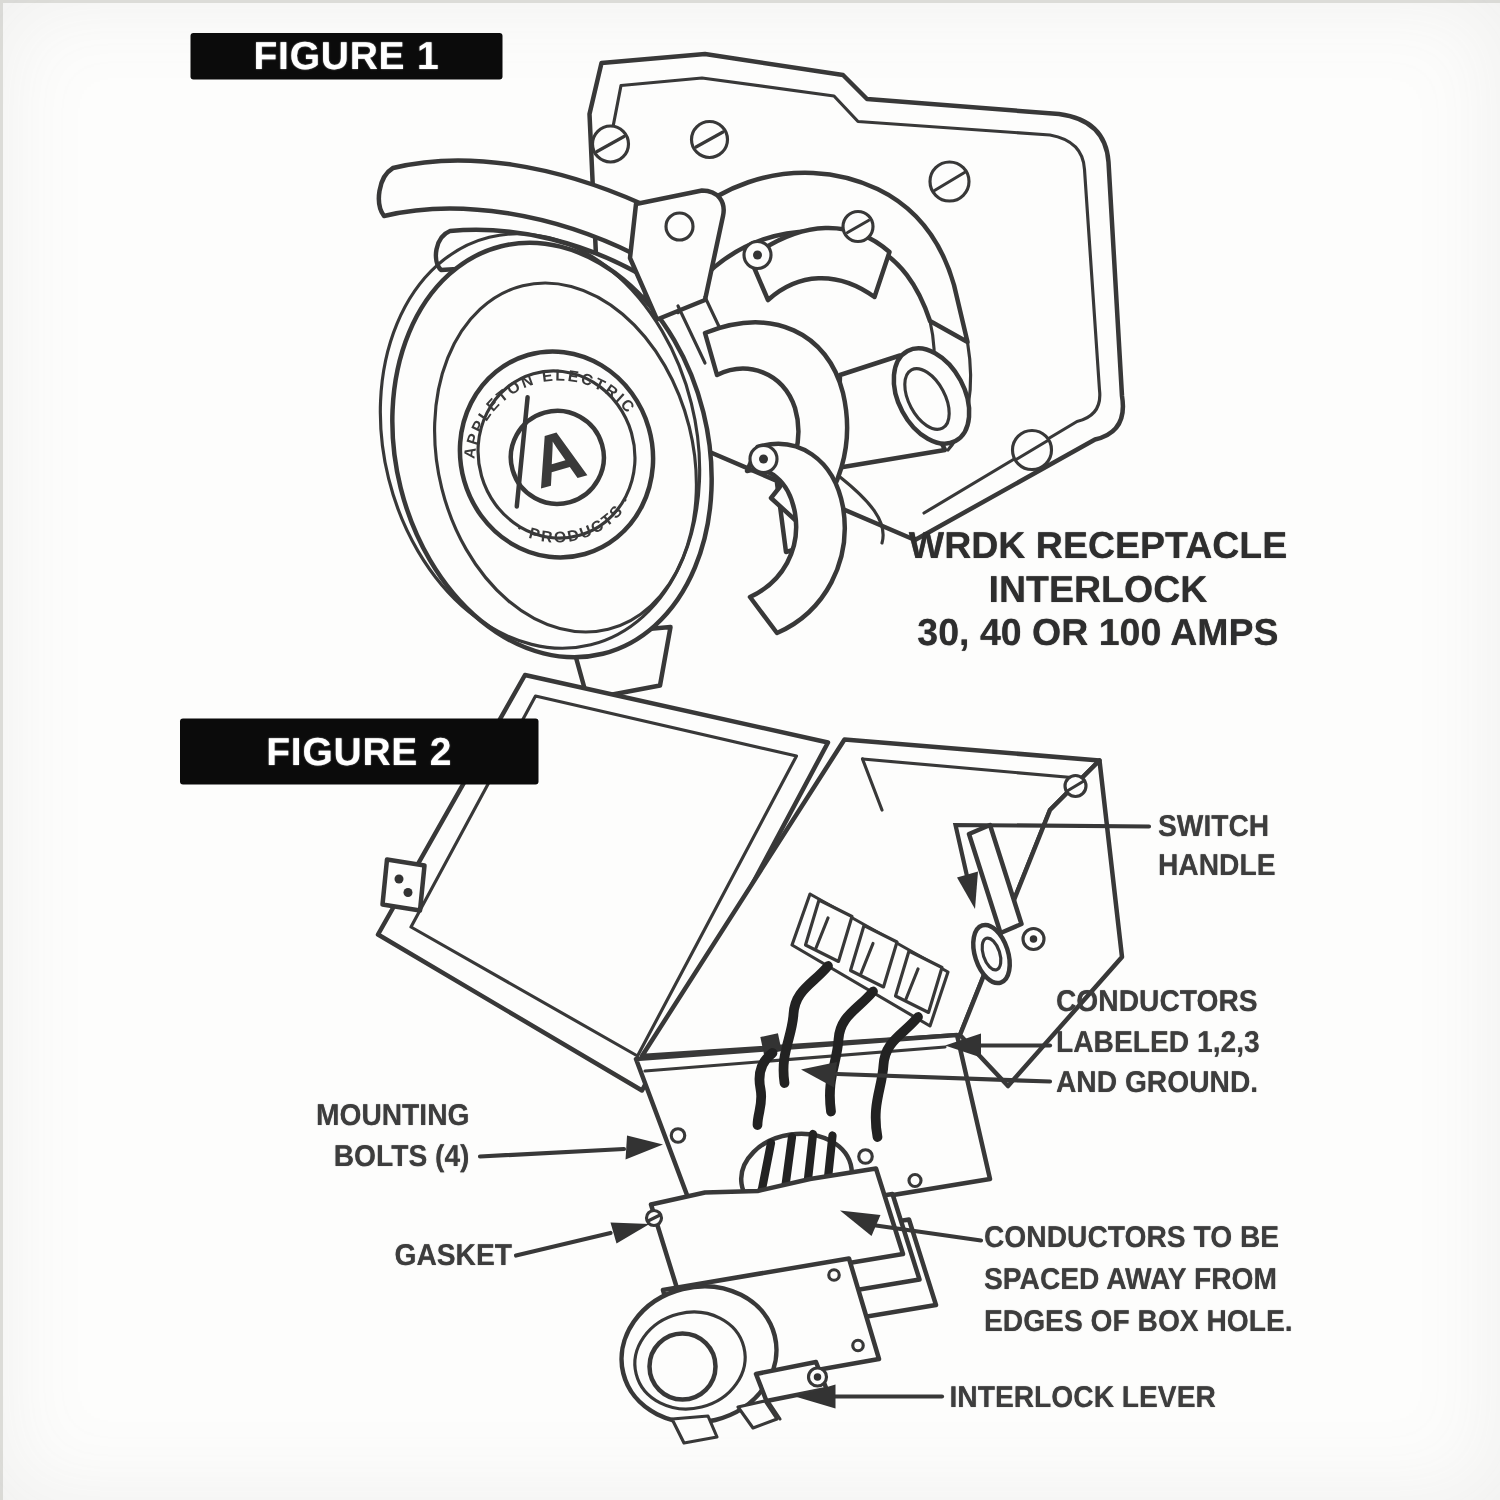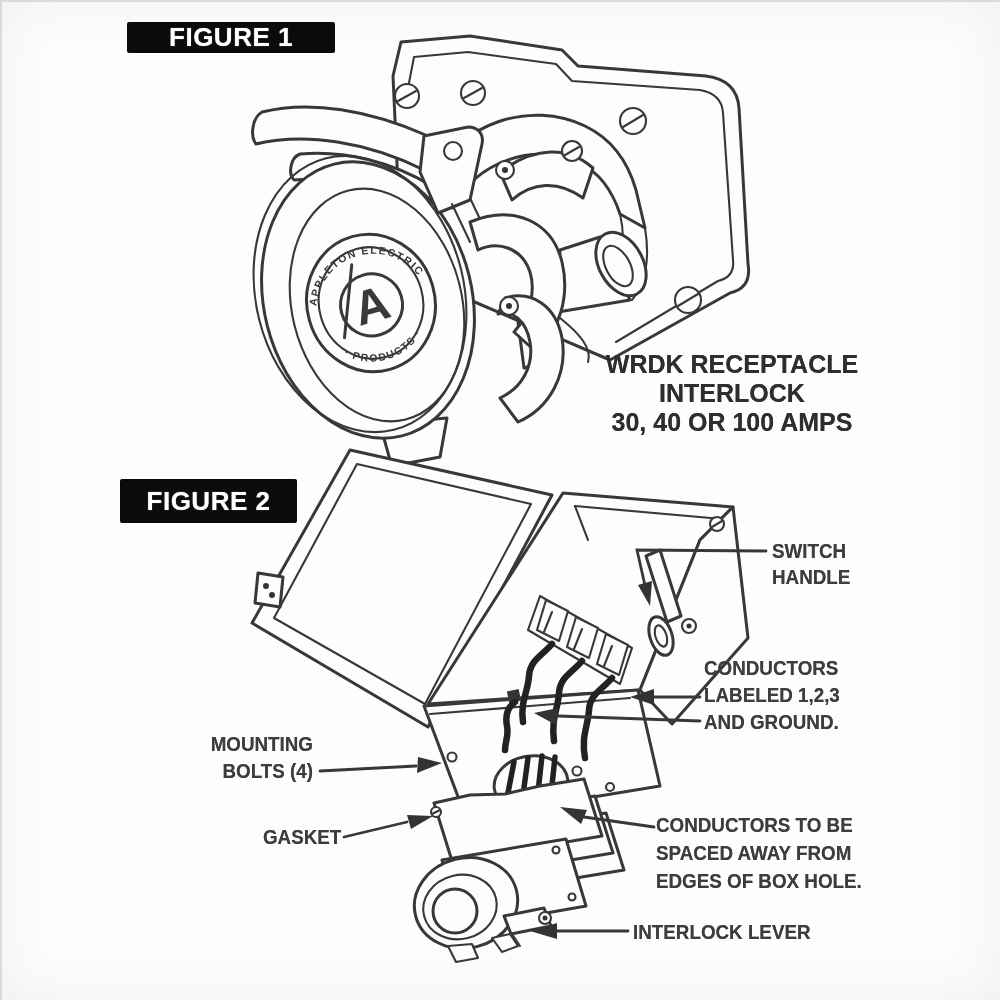--- a/index.html
+++ b/index.html
@@ -18,21 +18,21 @@
   .hatch{fill:none;stroke:#222;stroke-width:5.5;stroke-linecap:round;}
   .lead{fill:none;stroke:#383838;stroke-width:2.8;stroke-linecap:round;}
   .blk{fill:#333;stroke:none;}
   .logo-arc{font-family:"Liberation Sans",sans-serif;font-weight:bold;font-size:10.5px;letter-spacing:1.5px;fill:#3a3a3a;}
   .chip{
     position:absolute;background:#0b0b0b;color:#fff;display:flex;align-items:center;justify-content:center;
     font-weight:bold;font-size:26px;letter-spacing:0.5px;border-radius:2px;
     text-shadow:0 0 1px rgba(255,255,255,0.7);
   }
   .chip1{left:127px;top:22px;width:208px;height:31px;}
-  .chip2{left:120px;top:479px;width:177px;height:44px;}
+  .chip2{left:120px;top:479px;width:239px;height:44px;}
   .caption{
     position:absolute;left:557px;top:350px;width:350px;text-align:center;
     font-weight:bold;font-size:25px;line-height:29px;color:#2e2e2e;
     letter-spacing:0px;text-shadow:0 0 0.6px rgba(46,46,46,0.8);
   }
   .callout{
     position:absolute;font-weight:bold;font-size:20px;line-height:27px;color:#3d3d3d;
     white-space:nowrap;text-shadow:0 0 0.6px rgba(61,61,61,0.75);
     transform:scaleX(0.94);transform-origin:left top;
   }

